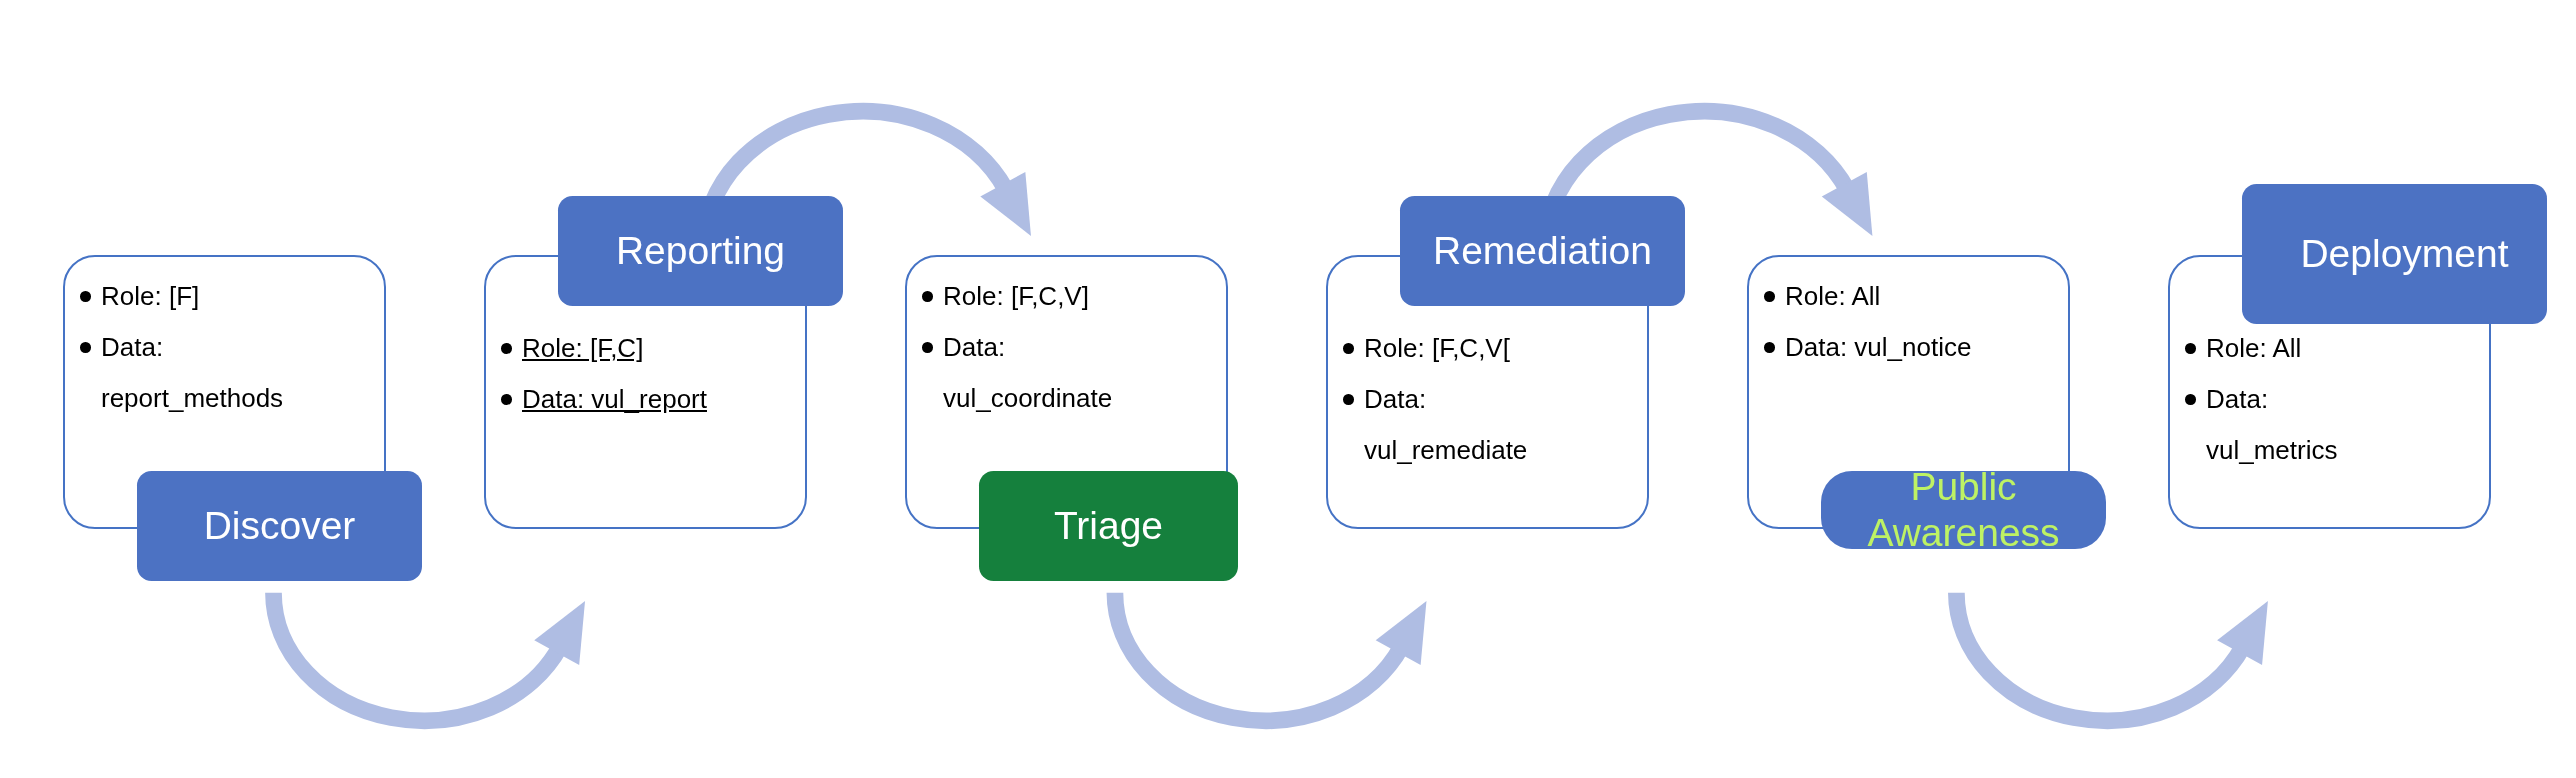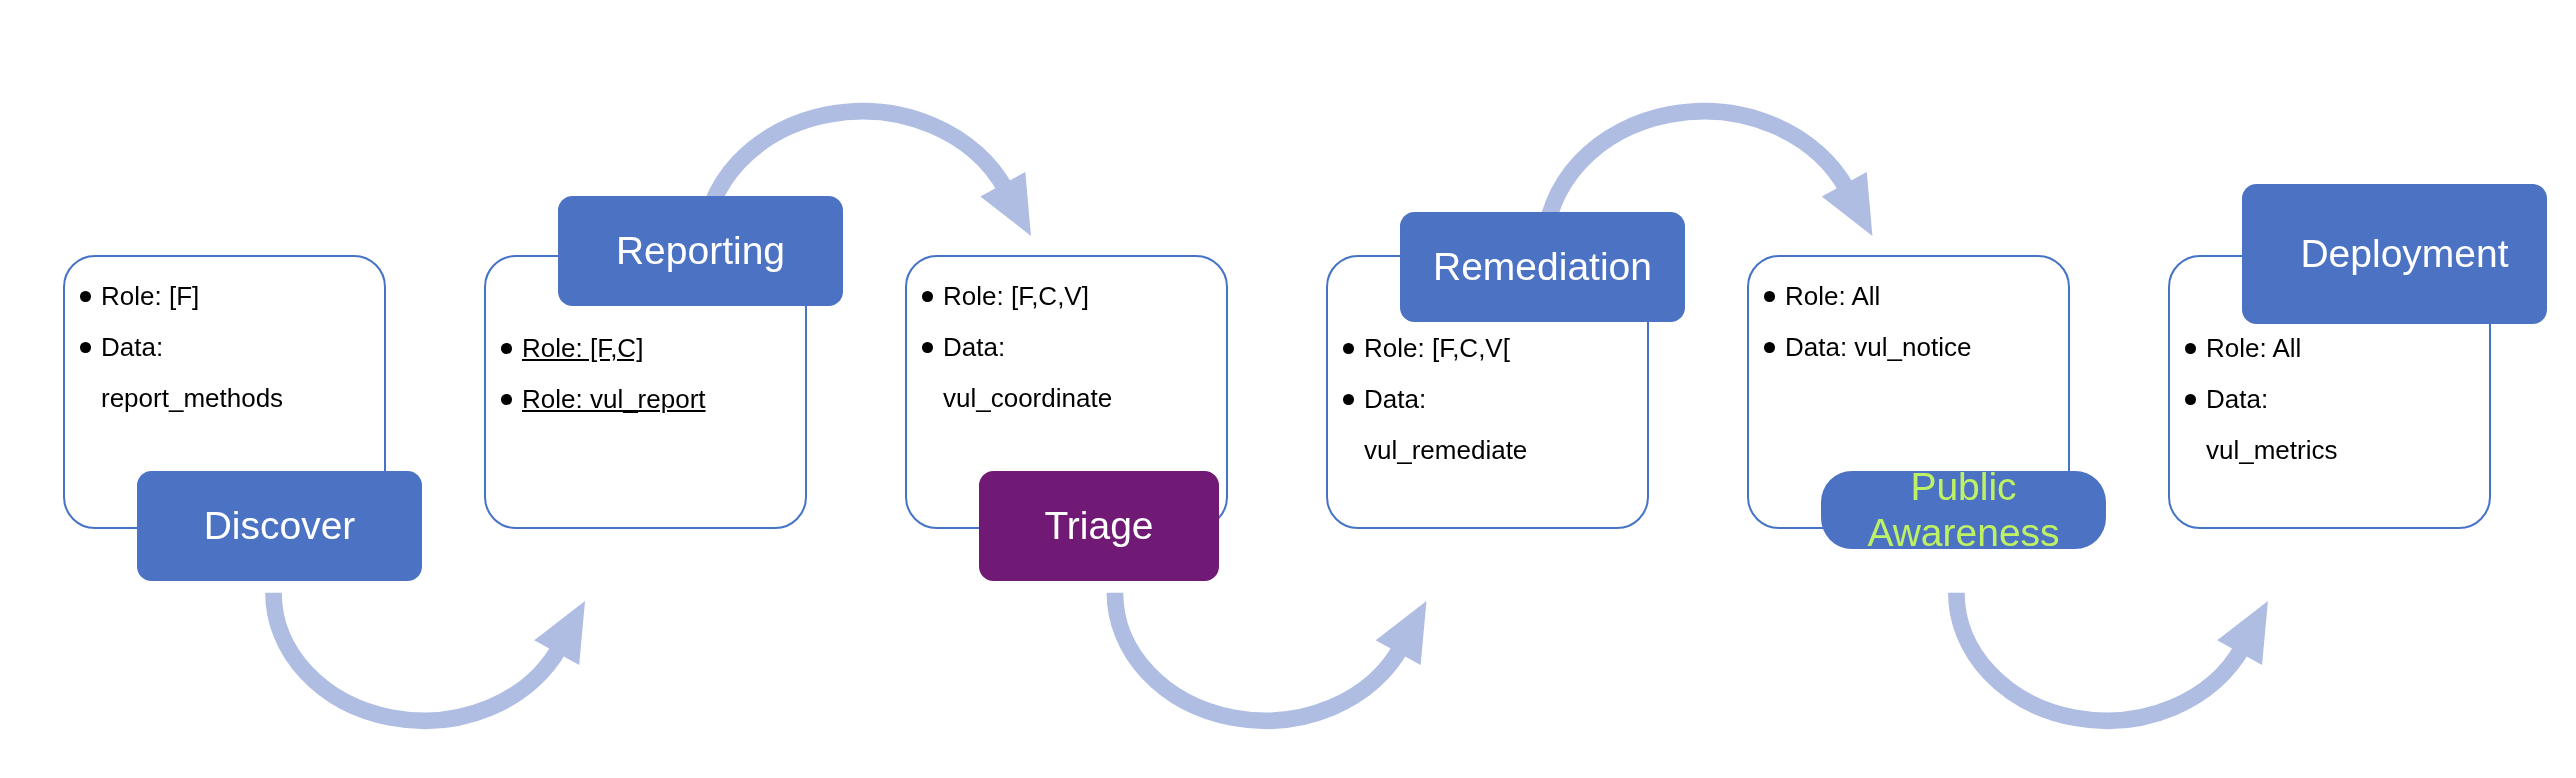--- a/index.html
+++ b/index.html
@@ -79,21 +79,21 @@
     <div class="bullets" style="left: 501px; top: 323px; width: 301px; text-decoration: underline;">
         <div class="bullet">
           <span class="dot"></span>
           <div class="btext" style="color: rgb(0, 0, 0);">
             <div>Role: [F,C]</div>
           </div>
         </div>
         <div class="bullet">
           <span class="dot"></span>
           <div class="btext" style="color: rgb(0, 0, 0);">
-            <div>Role: vul_report</div>
+            <div>Data: vul_report</div>
           </div>
         </div>
       </div>
     <div class="stage-label" style="left: 558px; top: 196px; width: 285px; height: 110px; background: rgb(76, 114, 195); color: rgb(255, 255, 255);">
         <div>Reporting</div>
       </div>
   </div>
     <div class="stage">
     <div class="panel" style="left: 905px; top: 255px; width: 323px; height: 274px; border-color: rgb(69, 115, 197); background: rgb(255, 255, 255);"></div>
     <div class="bullets" style="left: 922px; top: 271px; width: 301px;">
@@ -104,42 +104,42 @@
           </div>
         </div>
         <div class="bullet">
           <span class="dot"></span>
           <div class="btext" style="color: rgb(0, 0, 0);">
             <div>Data:</div>
             <div>vul_coordinate</div>
           </div>
         </div>
       </div>
-    <div class="stage-label" style="left: 979px; top: 471px; width: 240px; height: 110px; background: #701a75; color: rgb(255, 255, 255);">
+    <div class="stage-label" style="left: 979px; top: 471px; width: 259px; height: 110px; background: #15803d; color: rgb(255, 255, 255);">
         <div>Triage</div>
       </div>
   </div>
     <div class="stage">
     <div class="panel" style="left: 1326px; top: 255px; width: 323px; height: 274px; border-color: rgb(69, 115, 197); background: rgb(255, 255, 255);"></div>
     <div class="bullets" style="left: 1343px; top: 323px; width: 301px;">
         <div class="bullet">
           <span class="dot"></span>
           <div class="btext" style="color: rgb(0, 0, 0); text-align: right;">
             <div>Role: [F,C,V[</div>
           </div>
         </div>
         <div class="bullet">
           <span class="dot"></span>
           <div class="btext" style="color: rgb(0, 0, 0);">
             <div>Data:</div>
             <div>vul_remediate</div>
           </div>
         </div>
       </div>
-    <div class="stage-label" style="left: 1400px; top: 196px; width: 285px; height: 110px; background: rgb(76, 114, 195); color: rgb(255, 255, 255); margin-top: 16px;">
+    <div class="stage-label" style="left: 1400px; top: 196px; width: 285px; height: 110px; background: rgb(76, 114, 195); color: rgb(255, 255, 255);">
         <div>Remediation</div>
       </div>
   </div>
     <div class="stage">
     <div class="panel" style="left: 1747px; top: 255px; width: 323px; height: 274px; border-color: rgb(69, 115, 197); background: rgb(255, 255, 255);"></div>
     <div class="bullets" style="left: 1764px; top: 271px; width: 301px;">
         <div class="bullet">
           <span class="dot"></span>
           <div class="btext" style="color: rgb(0, 0, 0);">
             <div>Role: All</div>

